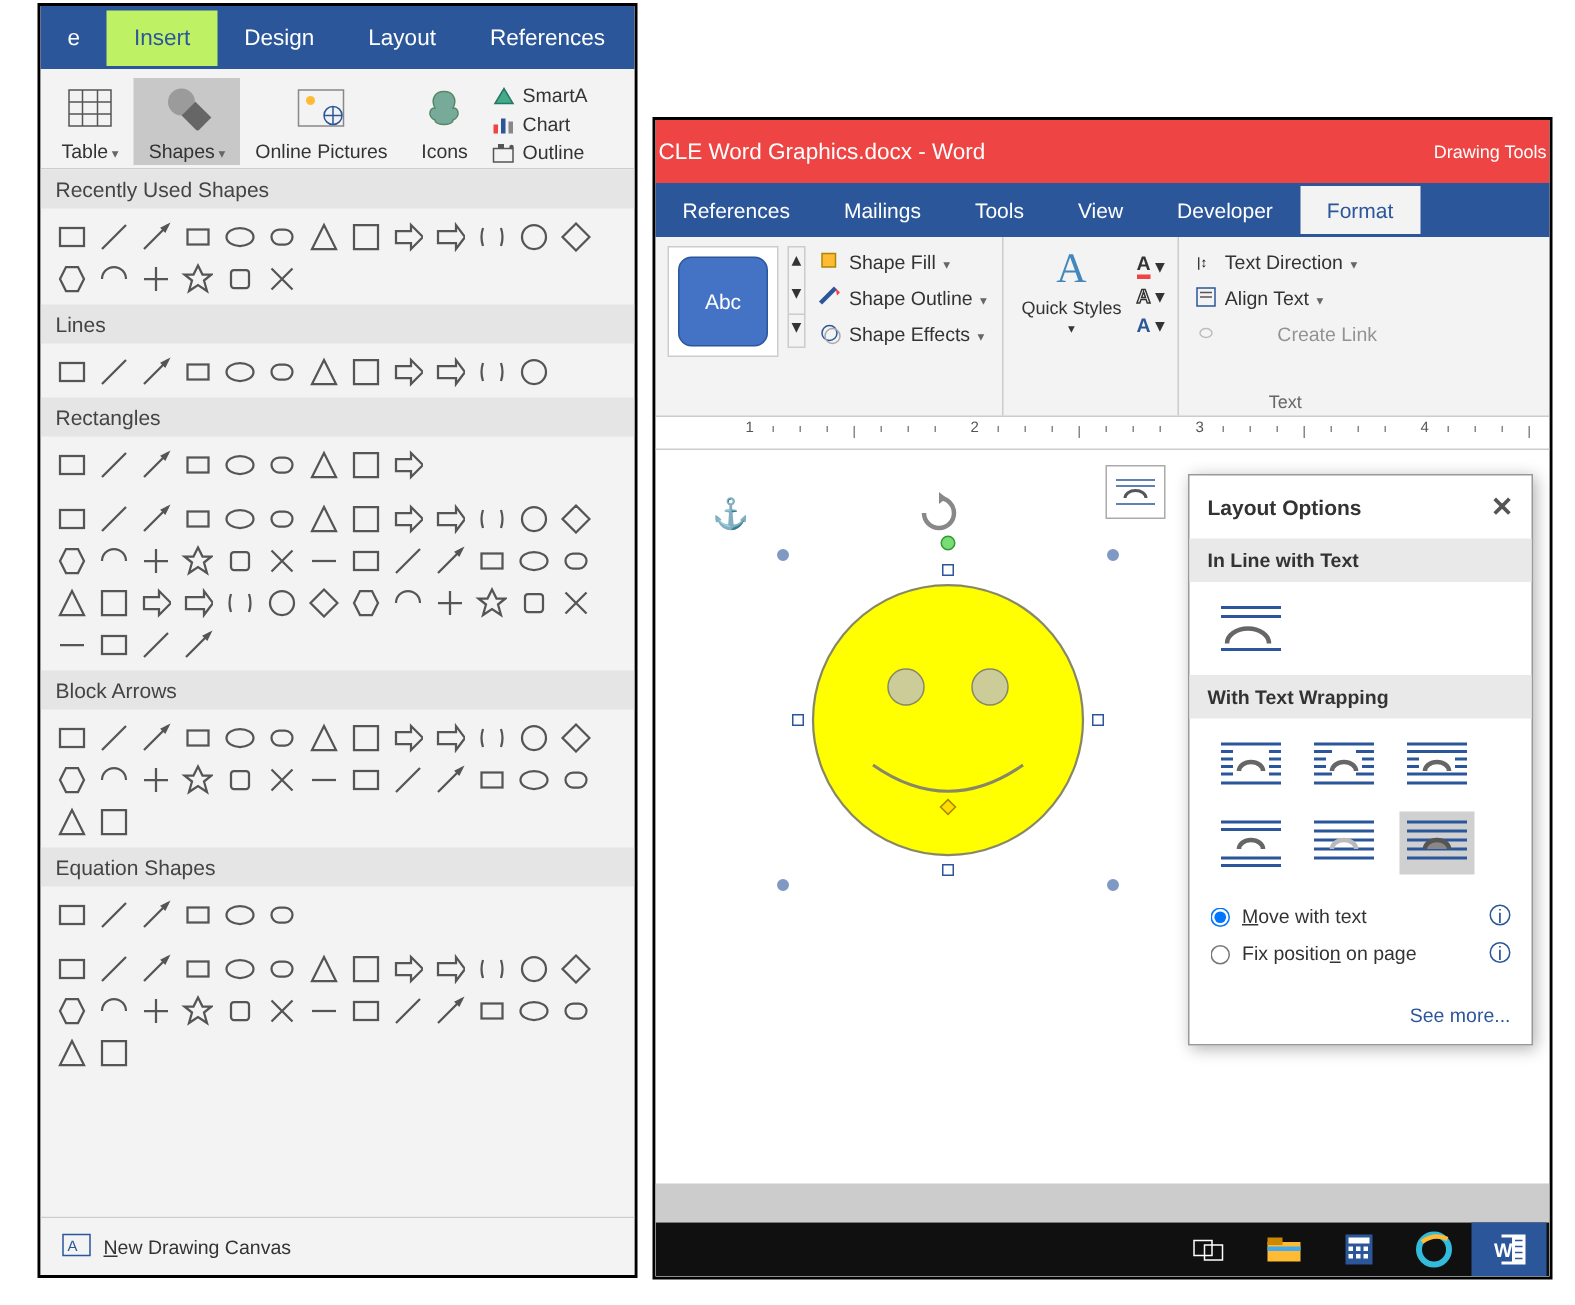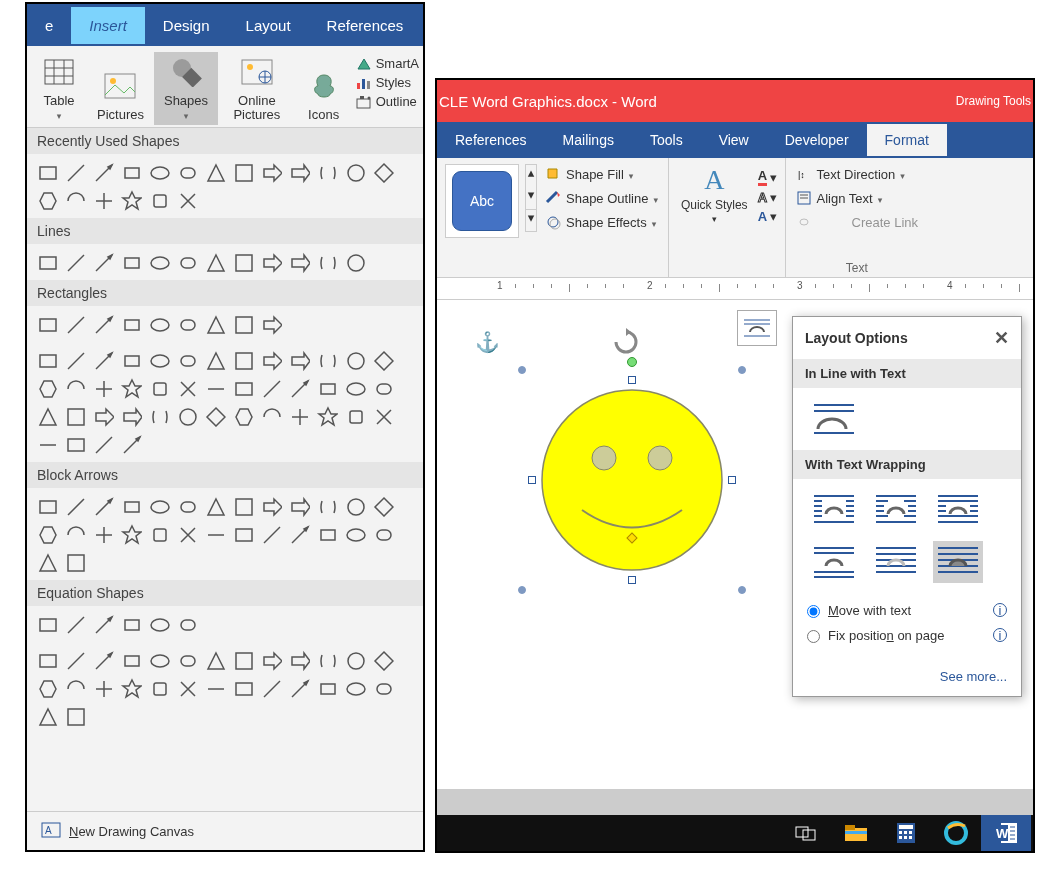--- a/index.html
+++ b/index.html
@@ -3,21 +3,21 @@
 <meta charset="utf-8">
 <style>
   * { box-sizing: border-box; margin: 0; padding: 0; }
   body { font-family: "Segoe UI", Arial, sans-serif; font-size: 13px; background: #fff; color: #333; width: 1050px; height: 870px; position: relative; }
   .panel-left { position: absolute; left: 25px; top: 2px; width: 400px; height: 850px; border: 2px solid #000; background: #fff; display: flex; flex-direction: column; overflow: hidden; }
   .panel-right { position: absolute; left: 435px; top: 78px; width: 600px; height: 775px; border: 2px solid #000; background: #fff; display: flex; flex-direction: column; overflow: hidden; }
 
   
   .tabbar { background: #2b579a; height: 42px; display: flex; align-items: center; color: #fff; font-size: 15px; }
   .tabbar-item { padding: 10px 18px; cursor: pointer; }
-  .tabbar-item.active { background: #7dd3fc; color: #2b579a; font-style: italic; }
+  .tabbar-item.active { background: #bef264; color: #2b579a; }
   .ribbon-row { display: flex; background: #f3f3f3; border-bottom: 1px solid #ccc; padding: 6px 4px 2px 4px; }
   .ribbon-btn { display: flex; flex-direction: column; align-items: center; justify-content: flex-end; padding: 2px 10px; text-align: center; cursor: pointer; }
   .ribbon-btn.selected { background: #c8c8c8; }
   .ribbon-icon { width: 36px; height: 36px; margin-bottom: 4px; display: flex; align-items: center; justify-content: center; }
   .ribbon-label { font-size: 13px; color: #333; line-height: 1.1; }
   .mini-list { display: flex; flex-direction: column; gap: 4px; padding: 4px 0 0 4px; font-size: 13px; }
   .mini-list-item { display: flex; align-items: center; }
   .mini-list-item svg { margin-right: 4px; }
 
   .shapes-scroll { flex: 1; overflow-y: auto; background: #f3f3f3; position: relative; }
@@ -107,30 +107,20 @@
         <svg width="30" height="26">
             <rect x="1" y="1" width="28" height="24" fill="none" stroke="#555"></rect>
             <line x1="1" y1="9" x2="29" y2="9" stroke="#555"></line>
             <line x1="1" y1="17" x2="29" y2="17" stroke="#555"></line>
             <line x1="10" y1="1" x2="10" y2="25" stroke="#555"></line>
             <line x1="20" y1="1" x2="20" y2="25" stroke="#555"></line>
           </svg>
       </div>
       <span class="ribbon-label dropdown-arrow">Table</span>
     </div>
-    <div class="ribbon-btn">
-      <div class="ribbon-icon">
-        <svg width="32" height="26">
-            <rect x="1" y="1" width="30" height="24" fill="none" stroke="#888"></rect>
-            <circle cx="9" cy="8" r="3" fill="#fb3"></circle>
-            <polyline points="1,22 11,12 20,20 26,14 31,19" stroke="#6b6" fill="none"></polyline>
-          </svg>
-      </div>
-      <span class="ribbon-label">Pictures</span>
-    </div>
     <div class="ribbon-btn selected">
       <div class="ribbon-icon">
         <svg width="32" height="30">
             <circle cx="12" cy="11" r="9" fill="#888" opacity="0.7"></circle>
             <rect x="15" y="14" width="15" height="13" fill="#666" transform="rotate(45 22 20)"></rect>
           </svg>
       </div>
       <span class="ribbon-label dropdown-arrow">Shapes</span>
     </div>
     <div class="ribbon-btn">
@@ -159,21 +149,21 @@
             <polygon points="2,12 8,2 14,12" fill="#4a8" stroke="#276"></polygon>
           </svg>
         <span>SmartA</span>
       </div>
       <div class="mini-list-item">
         <svg width="16" height="14">
             <rect x="1" y="7" width="3" height="6" fill="#e44"></rect>
             <rect x="6" y="3" width="3" height="10" fill="#2b579a"></rect>
             <rect x="11" y="5" width="3" height="8" fill="#888"></rect>
           </svg>
-        <span>Styles</span>
+        <span>Chart</span>
       </div>
       <div class="mini-list-item">
         <svg width="16" height="14">
             <rect x="1" y="4" width="13" height="9" fill="none" stroke="#555"></rect>
             <rect x="4" y="1" width="4" height="3" fill="#555"></rect>
             <circle cx="13" cy="3" r="1.5" fill="#555"></circle>
           </svg>
         <span>Outline</span>
       </div>
     </div>

